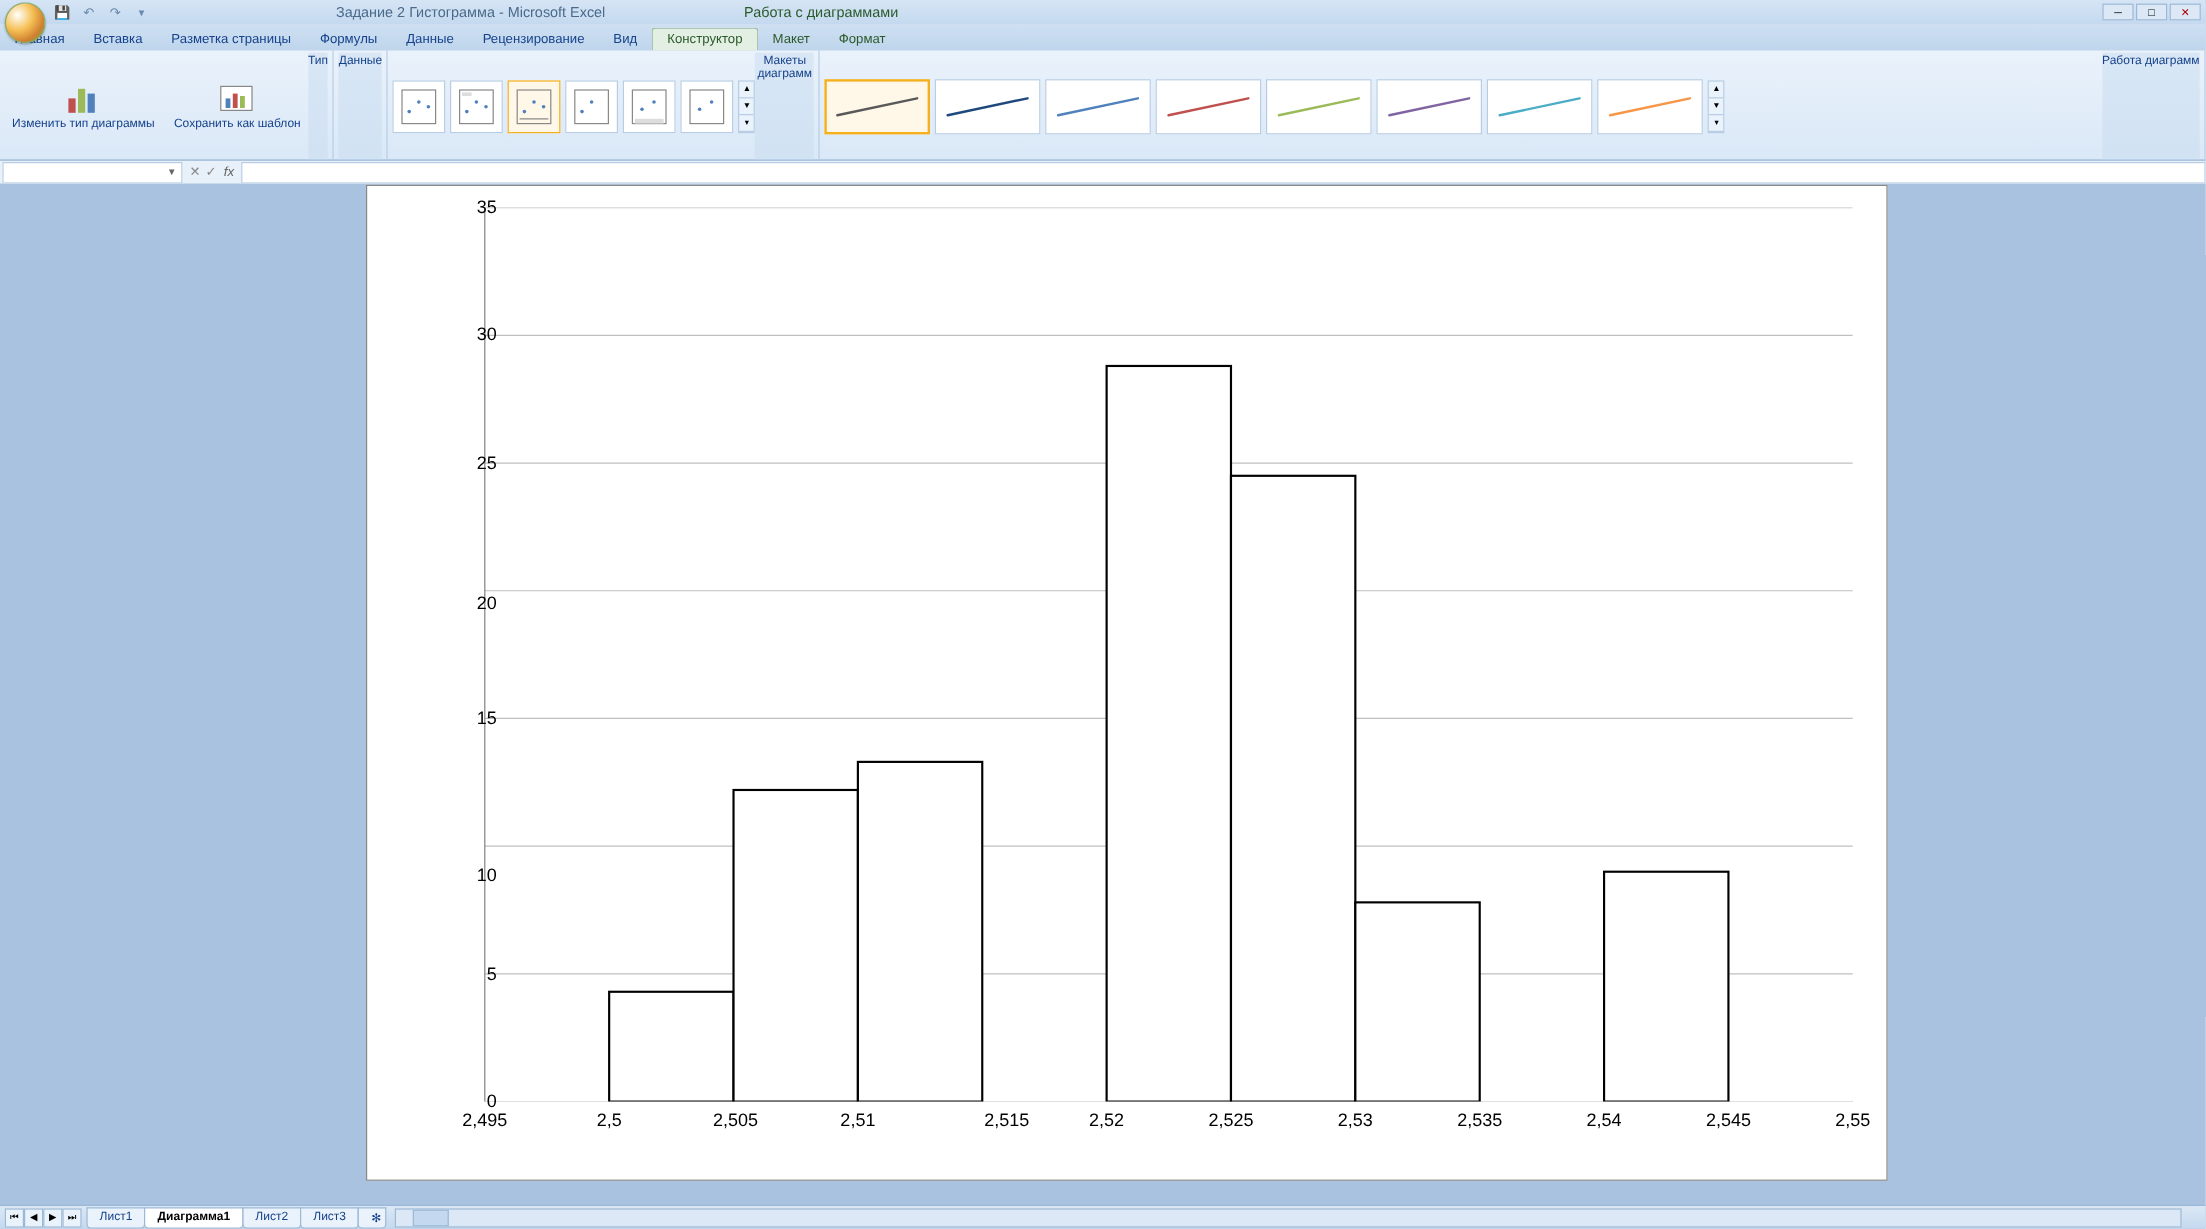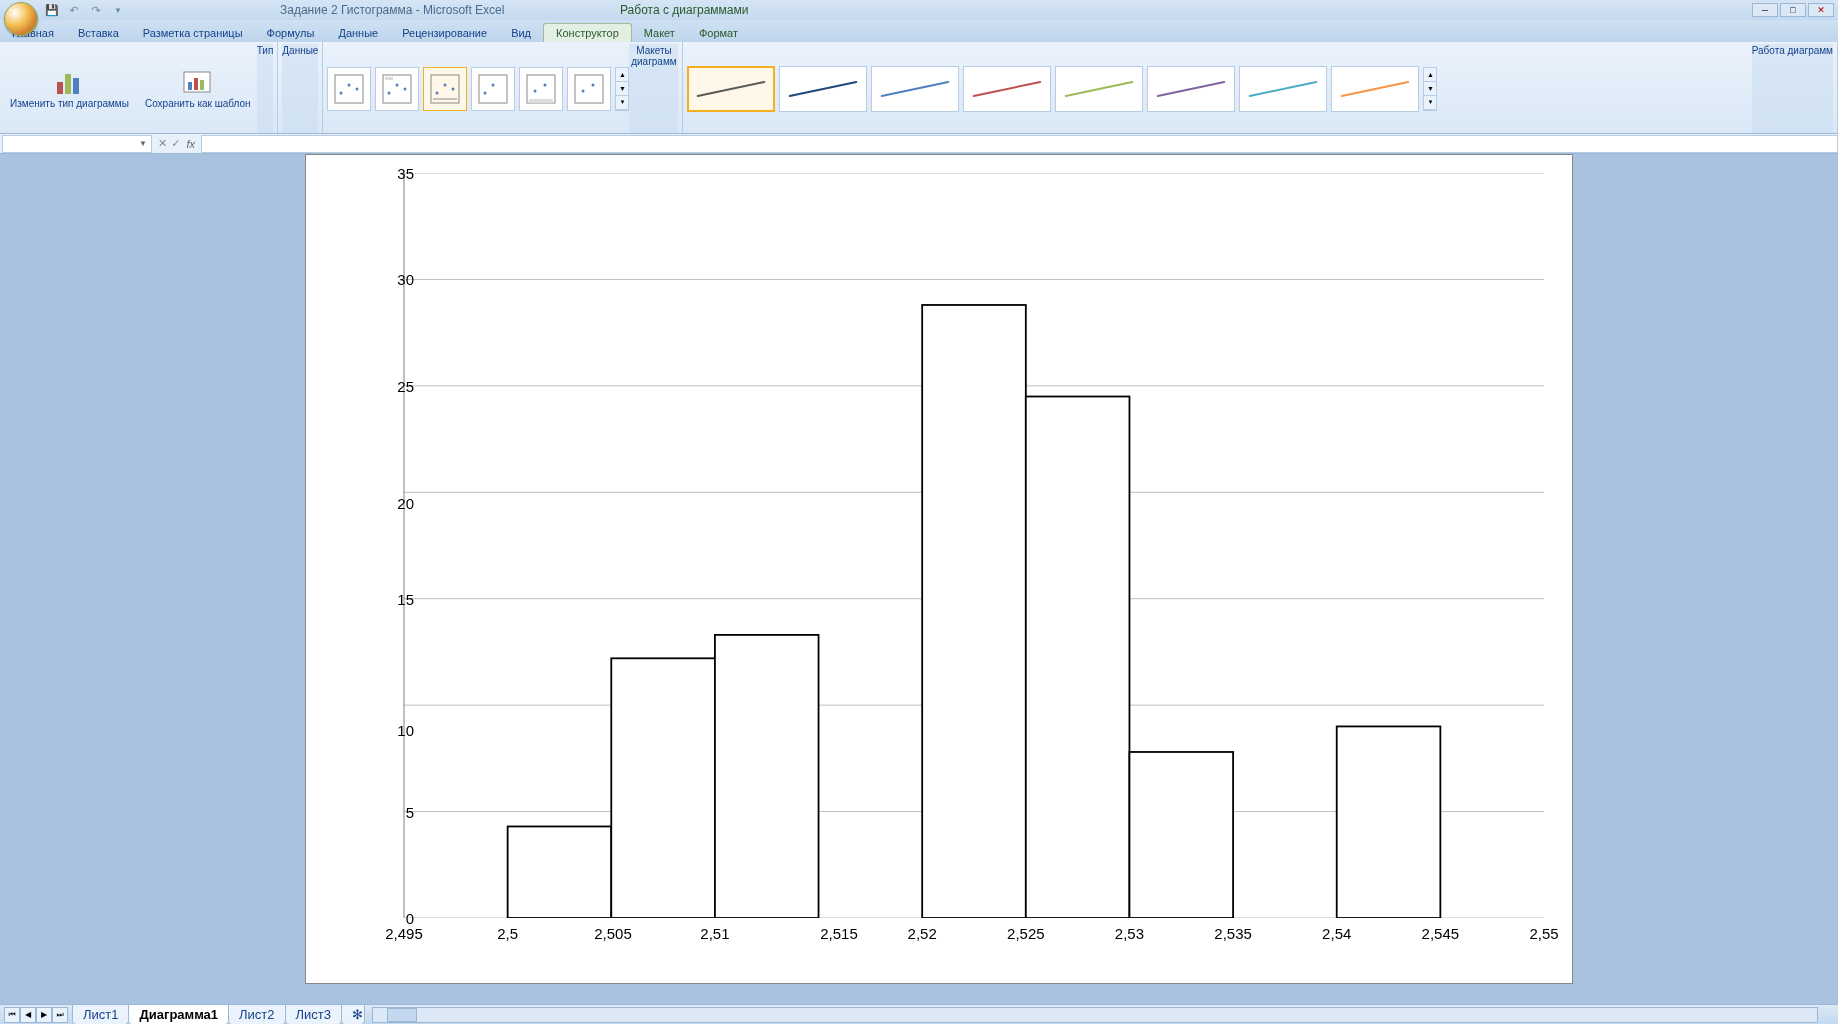--- a/index.html
+++ b/index.html
@@ -53,21 +53,21 @@
 .plot { position: absolute; left: 0; top: 0; width: 100%; height: 100%; }
 
 .y-tick-label { position: absolute; right: 1130px; text-align: right; width: 40px; font-size: 15px; color: #000; transform: translateY(-50%); }
 .x-tick-label { position: absolute; top: 752px; text-align: center; font-size: 15px; color: #000; transform: translateX(-50%); }
 
 
 .statusbar { position: absolute; bottom: 0; left: 0; right: 0; height: 20px; background: linear-gradient(#dce8f5,#c4d9ef); display: flex; align-items: center; border-top: 1px solid #9bb8d6; }
 .sheet-nav { display: flex; margin-left: 4px; }
 .sheet-nav-btn { width: 16px; height: 16px; border: 1px solid #9bb8d6; background: #eaf2fb; display: flex; align-items: center; justify-content: center; font-size: 8px; }
 .sheet-tabs { display: flex; margin-left: 4px; }
-.sheet-tab { padding: 2px 10px; background: #eaf2fb; border: 1px solid #9bb8d6; border-top-left-radius: 0; border-top-right-radius: 0; border-bottom-left-radius: 4px; border-bottom-right-radius: 4px; font-size: 13px; color: #15428b; margin-right: -1px; }
+.sheet-tab { padding: 2px 10px; background: #eaf2fb; border: 1px solid #9bb8d6; border-top-left-radius: 0; border-top-right-radius: 0; border-bottom-left-radius: 4px; border-bottom-right-radius: 4px; font-size: 10px; color: #15428b; margin-right: -1px; }
 .sheet-tab.active { background: #fff; font-weight: bold; color: #000; }
 .hscroll { flex: 1; height: 16px; margin: 0 20px 0 8px; background: #dce8f5; border: 1px solid #9bb8d6; position: relative; }
 .hscroll-thumb { position: absolute; left: 14px; width: 30px; top: 0; bottom: 0; background: #c4d9ef; border: 1px solid #9bb8d6; }
 
 </style>
 </head>
 <body>
 
 <div class="titlebar">
   <div class="office-btn"></div>

